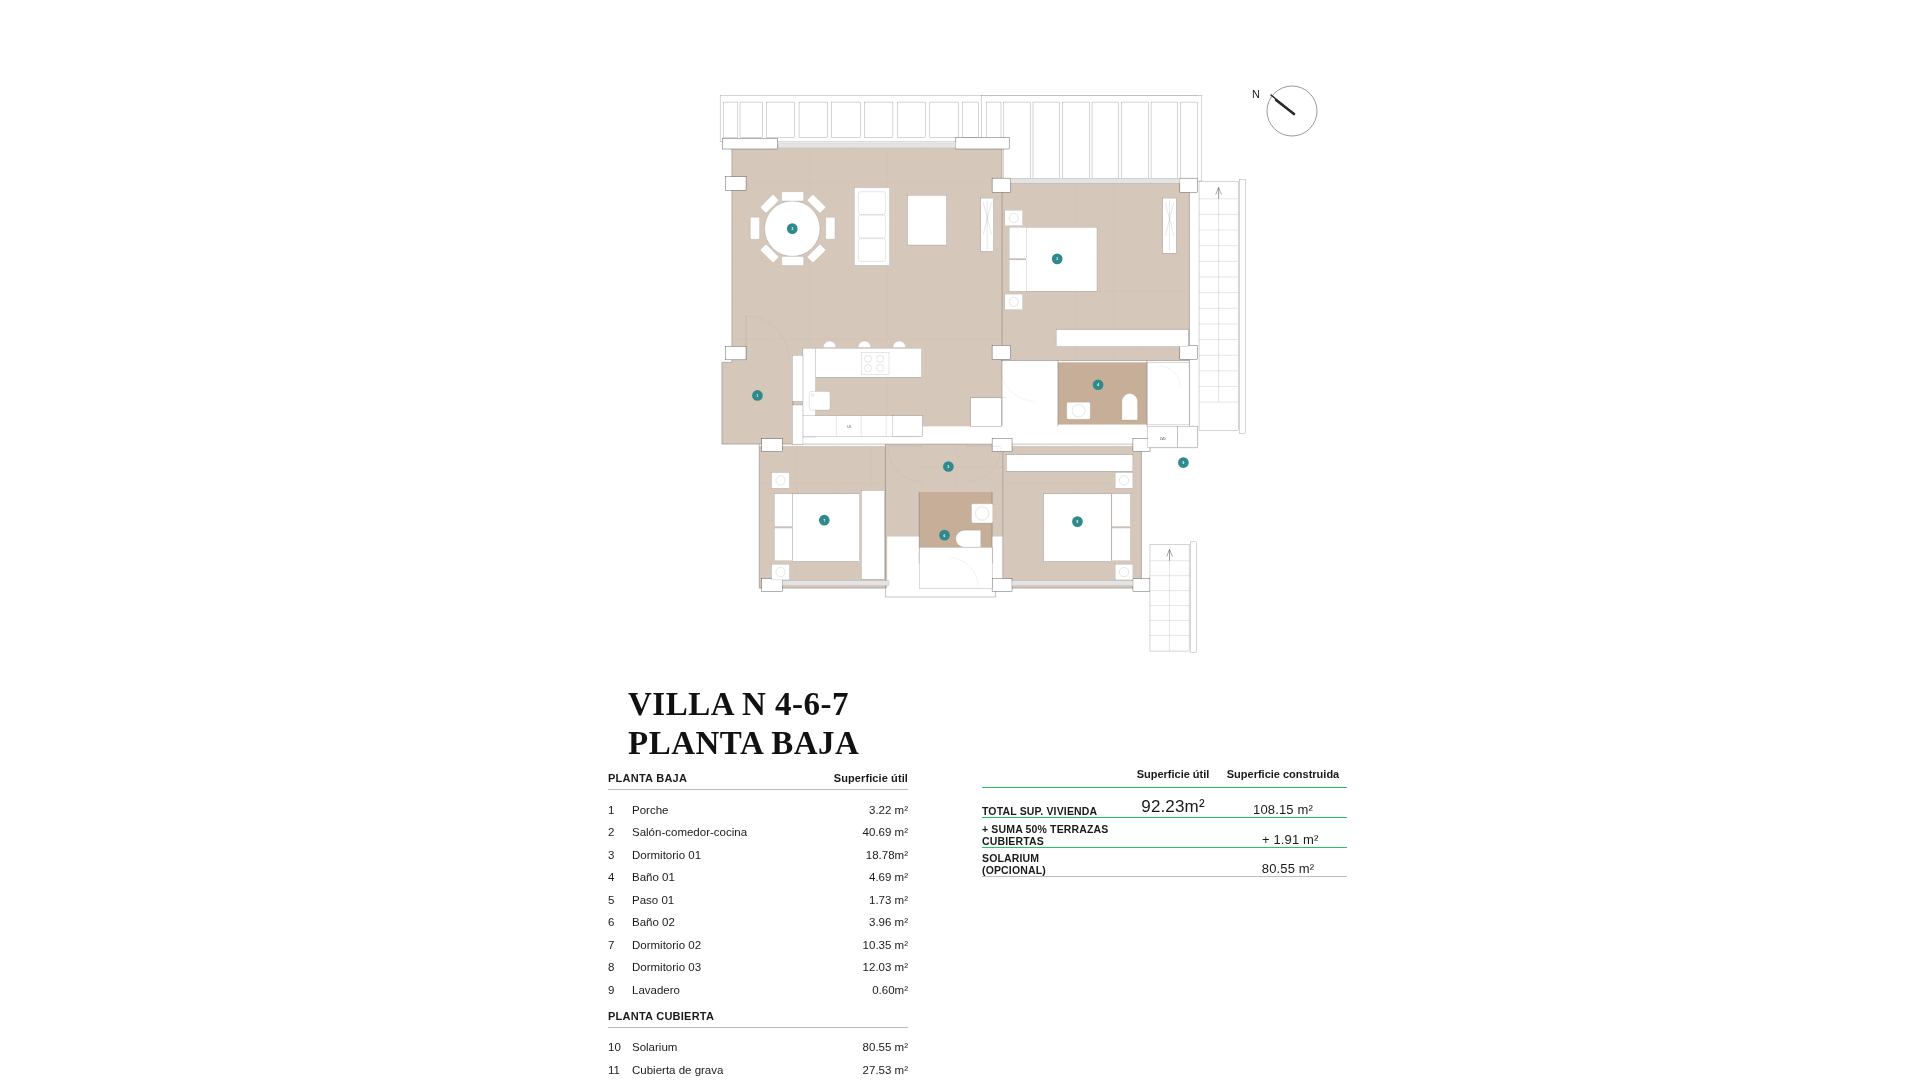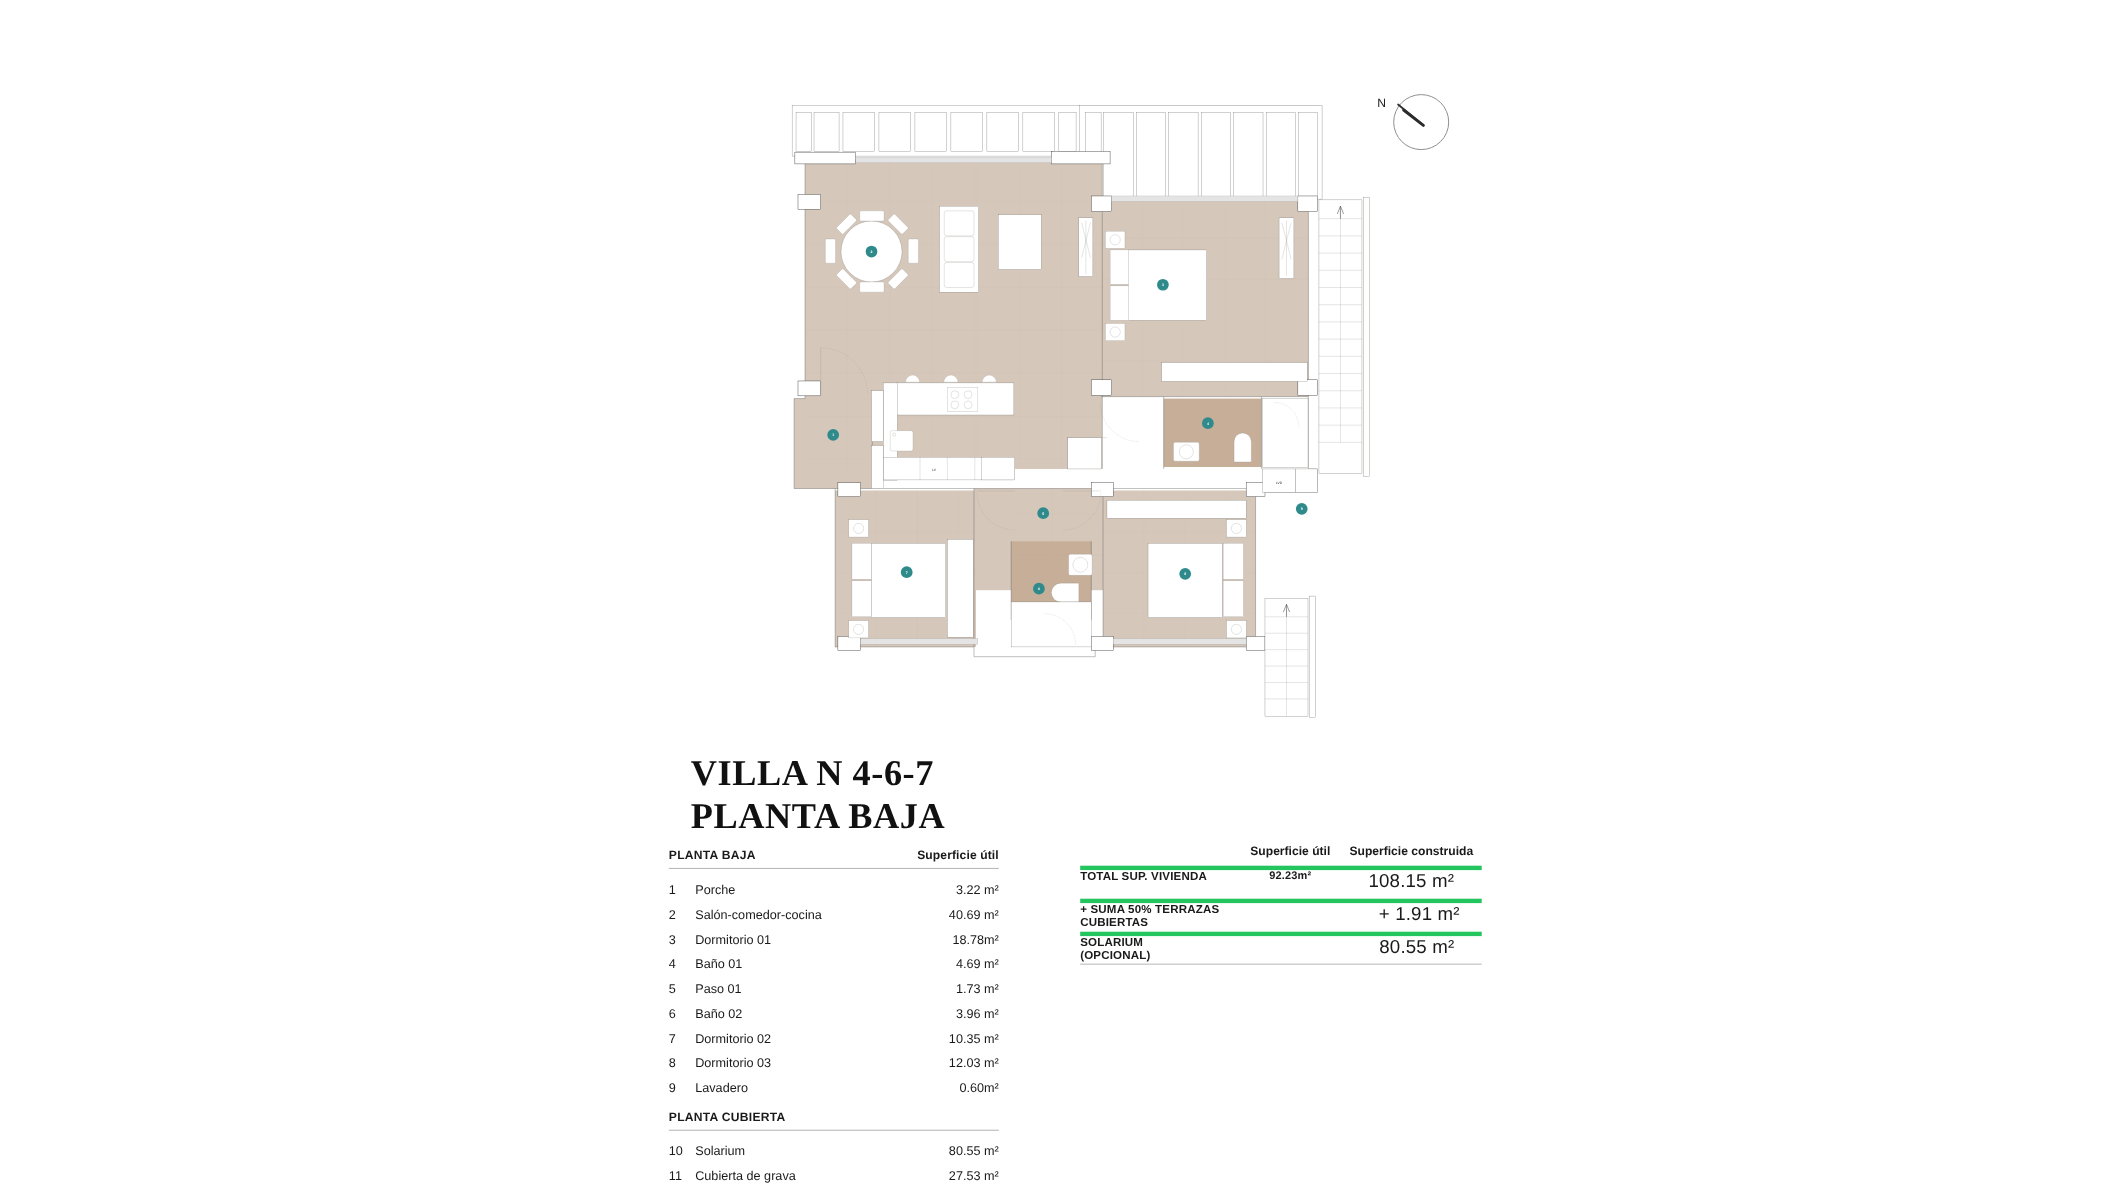--- a/index.html
+++ b/index.html
@@ -68,30 +68,30 @@
   
   #table-right .r-head {
     display: flex; justify-content: flex-end;
     font-size: 11px; font-weight: 700;
     padding-bottom: 7px;
   }
   #table-right .r-head .h1 { width: 92px; text-align: center; }
   #table-right .r-head .h2 { width: 128px; text-align: center; }
 
   #table-right .r-row {
-    display: flex; align-items: flex-start;
-    border-top: 4px solid #22c55e;
+    display: flex; align-items: flex-end;
+    border-top: 1px solid #22c55e;
     font-size: 10.5px; font-weight: 700;
     height: 30px;
     letter-spacing: 0.15px;
   }
   #table-right .r-row:last-child { border-bottom: 1px solid #bdbdbd; gap: 24px; }
   #table-right .r-row .c-name { flex: 1 1 auto; }
-  #table-right .r-row .c-util { width: 92px; text-align: center; font-weight: 700; font-size: 10px; }
-  #table-right .r-row .c-cons { width: 128px; text-align: center; font-weight: 400; font-size: 17px; }
+  #table-right .r-row .c-util { width: 92px; text-align: center; font-weight: 400; font-size: 17px; }
+  #table-right .r-row .c-cons { width: 128px; text-align: center; font-weight: 400; font-size: 13px; }
 
   
   .wall      { fill: #ffffff; stroke: #3a3a38; stroke-width: 1.1; }
   .wall-thin { fill: #ffffff; stroke: #6d6d6a; stroke-width: 0.8; }
   .room-a    { fill: #d6c7bb; }
   .room-c    { fill: #c6ae99; }
   .room-d    { fill: #ded2c8; }
   .furn      { fill: #ffffff; stroke: #6a6a68; stroke-width: 0.7; }
   .furn2     { fill: #ffffff; stroke: #8a8a88; stroke-width: 0.6; }
   .line-g    { fill: none; stroke: #8d8d8a; stroke-width: 0.6; }

